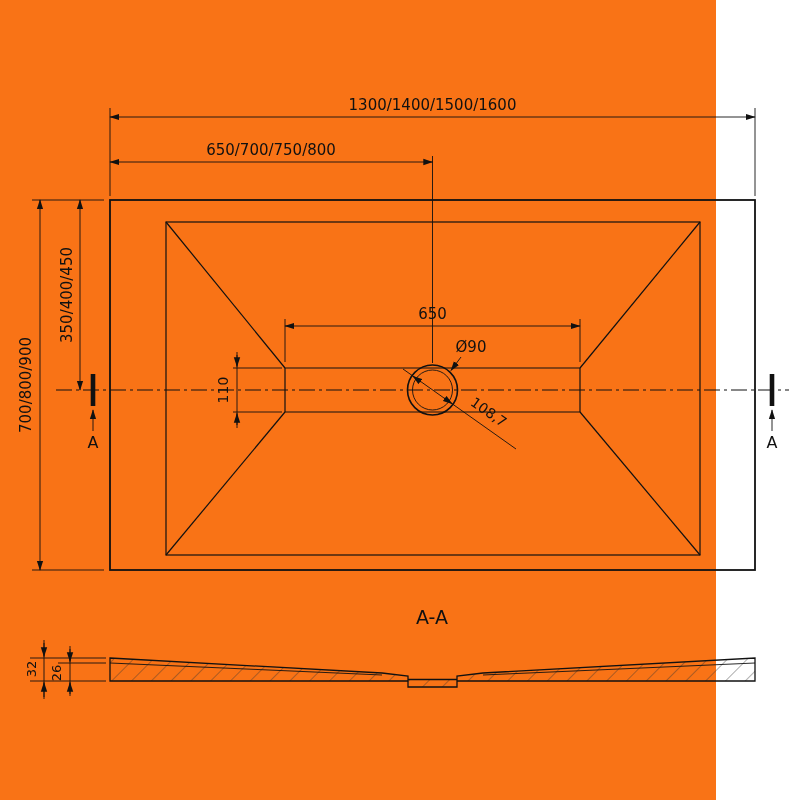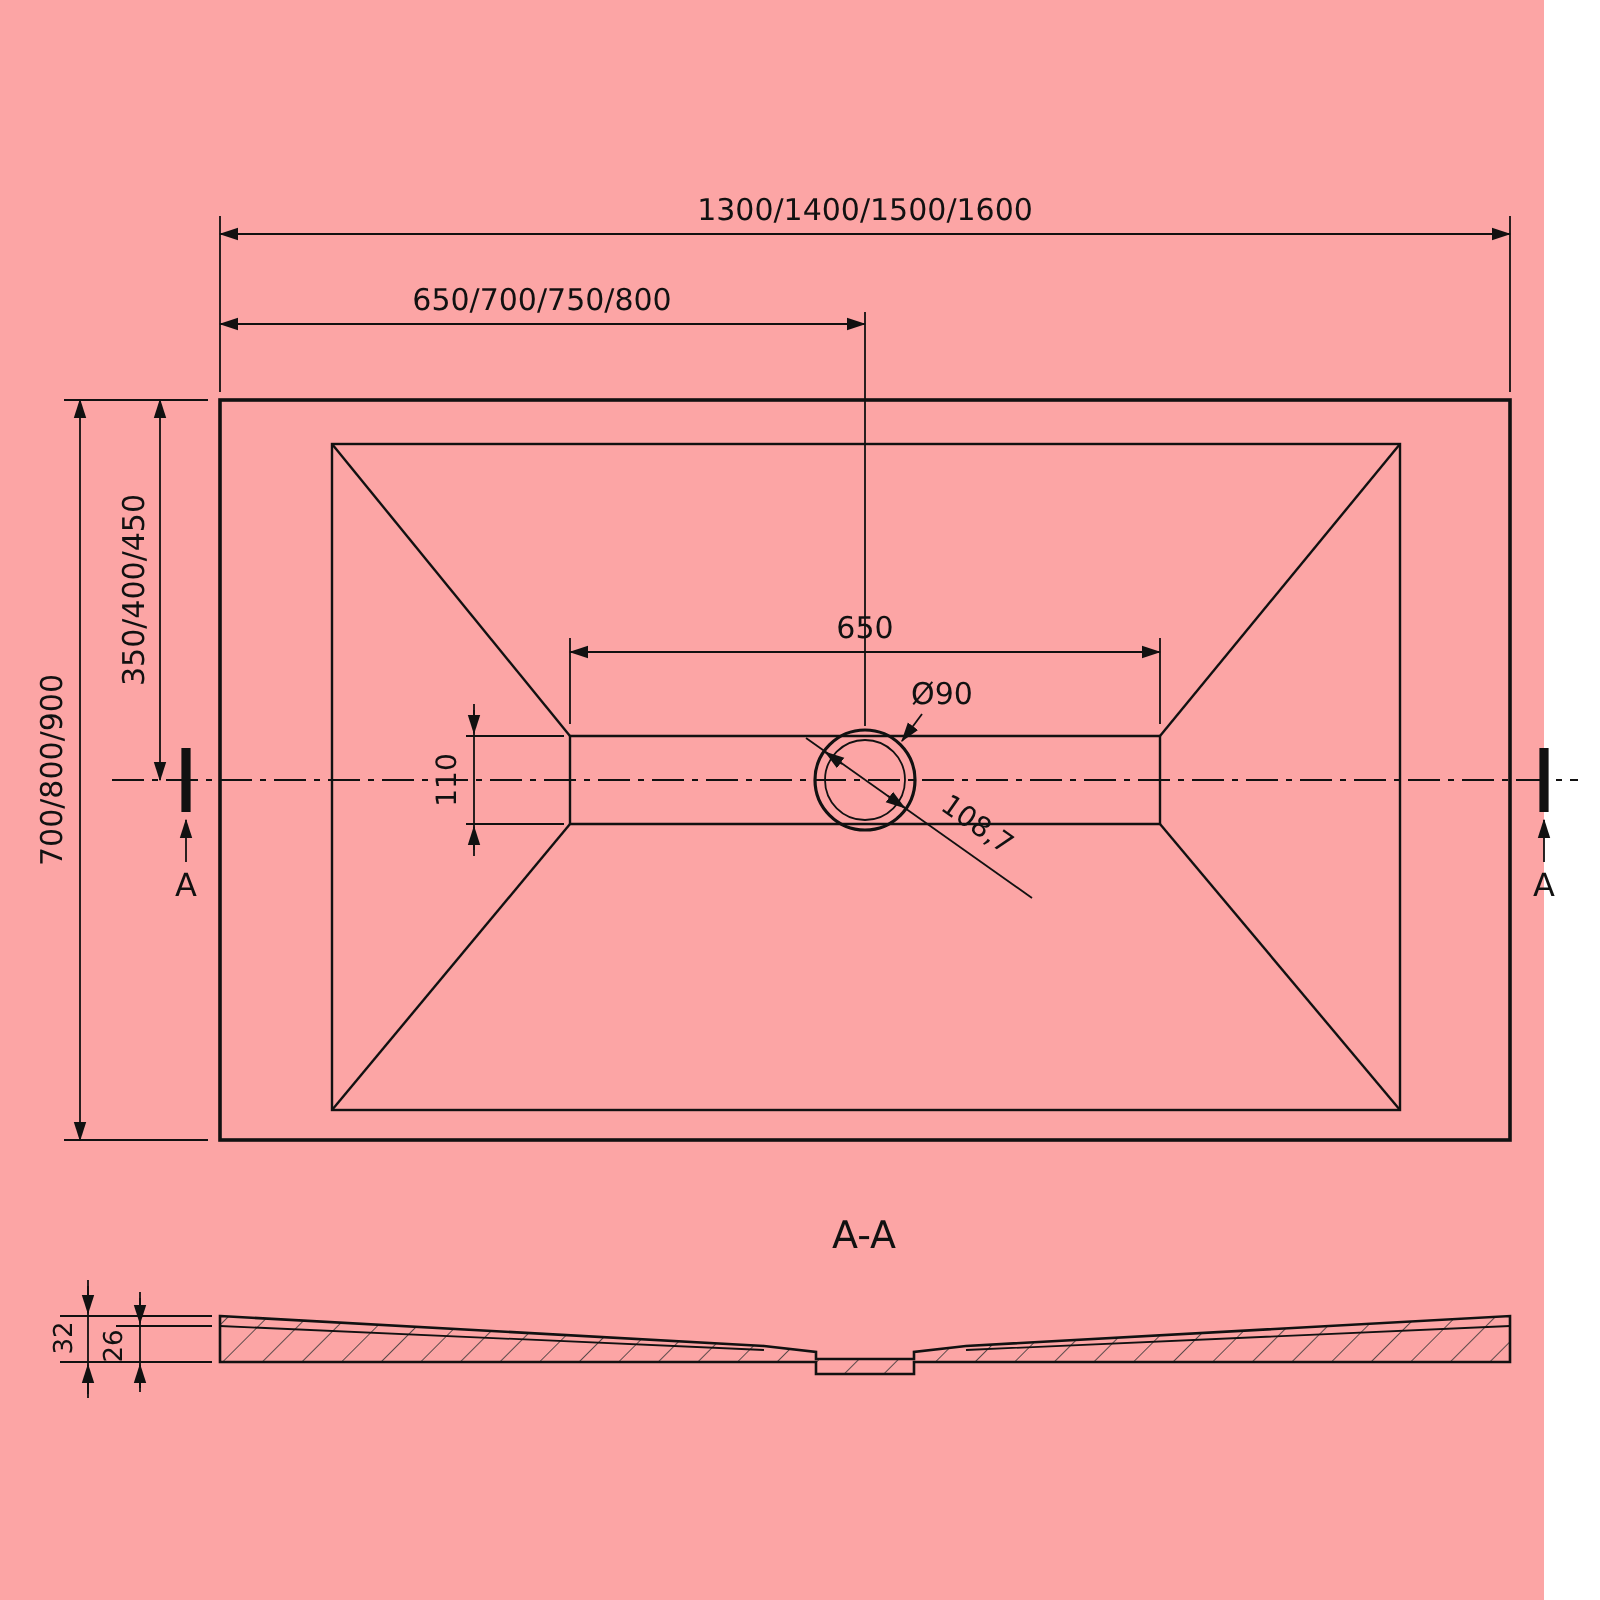--- a/index.html
+++ b/index.html
@@ -1,16 +1,16 @@
 <!DOCTYPE html>
 <html><head>
 <meta charset="utf-8">
 <style>
   html,body{margin:0;padding:0;background:#ffffff;width:800px;height:800px;overflow:hidden;}
-  .stage{width:772px;height:800px;background:#fca5a5;}
+  .stage{width:716px;height:800px;background:#f97316;}
   svg{display:block;}
   text{font-family:"DejaVu Sans","Liberation Sans",sans-serif;fill:#111;}
   .ln{stroke:#111;fill:none;}
   .w09{stroke-width:0.9;}
   .w12{stroke-width:1.2;}
   .w16{stroke-width:1.8;}
   .cl{stroke:#111;stroke-width:1;fill:none;stroke-dasharray:16 4 3 4;}
   .bar{stroke:#111;stroke-width:4.6;}
   .t13{font-size:13px;}
   .t14{font-size:14px;}

